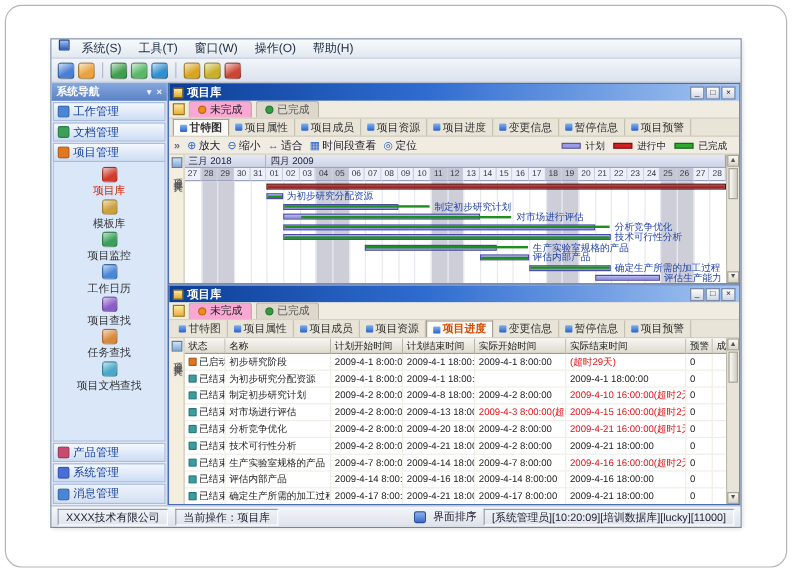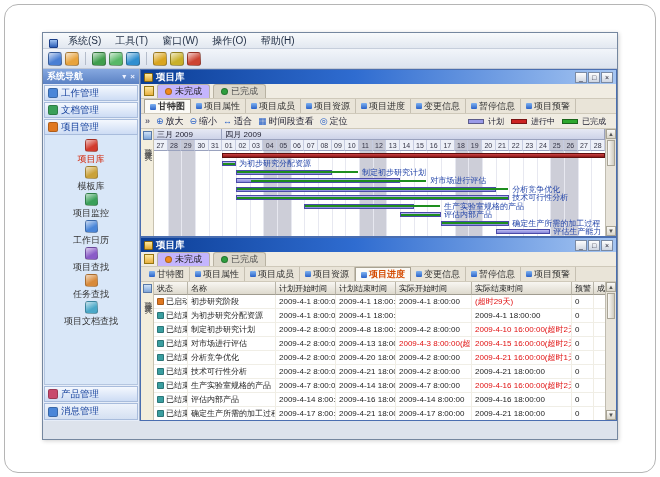--- a/index.html
+++ b/index.html
@@ -3,21 +3,21 @@
 <meta charset="utf-8">
 <style>
 *{margin:0;padding:0;box-sizing:border-box}
 html,body{width:660px;height:477px;background:#fff;overflow:hidden;
   font-family:"Liberation Sans","DejaVu Sans",sans-serif}
 .outer-frame{position:absolute;inset:4px;border:1px solid #b5b5b5;border-radius:14px}
 .spacer{flex:1}
 .app{position:absolute;left:42px;top:32px;width:576px;height:408px;border:1px solid #75879f;
   background:#dde3ec;box-shadow:1px 1px 4px rgba(0,0,0,.18)}
 
-.menubar{position:absolute;left:0;top:0;right:0;height:16px;display:flex;align-items:flex-end;
+.menubar{position:absolute;left:0;top:0;right:0;height:16px;display:flex;align-items:flex-start;
   background:linear-gradient(#f8fafc,#e2e8f0);border-bottom:1px solid #c6cedb;padding-left:3px}
 .app-icon{width:9px;height:9px;background:linear-gradient(#9ec2f2,#2c5fb8);border:1px solid #1c3f88;margin:0 3px;border-radius:1px}
 .menu-item{font-size:10px;color:#1c2a40;padding:0 7px;line-height:15px;white-space:nowrap}
 .toolbar{position:absolute;left:0;top:16px;right:0;height:20px;display:flex;align-items:center;
   background:linear-gradient(#f2f5fa,#dce3ee);border-bottom:1px solid #c0c8d6;padding-left:5px;gap:3px}
 .tb-icon{width:14px;height:14px;border-radius:3px;border:1px solid rgba(0,0,0,.28);display:inline-block}
 .tb-sep{width:1px;height:13px;background:#b4bcca;margin:0 3px;display:inline-block}
 
 .main{position:absolute;left:0;top:36px;right:0;bottom:18px;display:flex}
 .sidebar{width:97px;background:#e6edf8;border-right:1px solid #9aaac4;display:flex;flex-direction:column}
@@ -45,21 +45,21 @@
 .titlebar .t{color:#fff;font-size:9.5px;font-weight:bold}
 .t-icon{width:9px;height:9px;background:linear-gradient(#ffe9a0,#e0a830);border:1px solid #8a6a10;border-radius:1px}
 .t-btns{margin-left:auto;display:flex;gap:1px}
 .t-btn{width:12px;height:11px;background:linear-gradient(#fdfdfd,#cfd6e2);border:1px solid #7a8aa4;font-size:7px;
   line-height:9px;text-align:center;color:#223}
 .filterrow{height:15px;background:#f0ece2;border-bottom:1px solid #cfc9ba;display:flex;align-items:flex-end;
   padding:0 3px;gap:3px;flex:none}
 .f-icon{width:10px;height:10px;background:linear-gradient(#ffe9a0,#e8b040);border:1px solid #967612;margin-bottom:2px;flex:none}
 .f-tab{display:flex;align-items:center;gap:3px;font-size:9px;padding:0 7px;border:1px solid #b8b2a2;border-bottom:none;
   border-radius:3px 3px 0 0;background:#ddd8cb;color:#555;height:14px;white-space:nowrap}
-.f-tab.sel{background:#c4b5fd;color:#222}
+.f-tab.sel{background:#f9a8d4;color:#222}
 .f-dot{width:7px;height:7px;border-radius:50%;border:1px solid rgba(0,0,0,.25)}
 .tabsrow{height:15px;background:#e9e4d8;border-bottom:1px solid #cfc9ba;display:flex;align-items:center;padding-left:3px;flex:none}
 .tab{display:flex;align-items:center;gap:2px;font-size:9px;color:#333;padding:0 5px;height:14px;
   border-right:1px solid #c6c0b2;white-space:nowrap}
 .tab .d{width:6px;height:6px;background:linear-gradient(#7fb2f0,#2a62c8);border-radius:1px}
 .tab.sel{background:#fbfaf6;border:1px solid #a8a292;border-bottom:none;font-weight:bold}
 
 .ganttbar{height:15px;background:#f0ece2;border-bottom:1px solid #cfc9ba;display:flex;align-items:center;gap:6px;
   padding:0 4px;font-size:9px;color:#223;flex:none}
 .g-grip{color:#667;font-size:9px;font-weight:bold}
@@ -184,20 +184,24 @@
           <div class="sb-item">
             <span class="sb-item-icon" style="background: linear-gradient(150deg, rgba(255, 255, 255, 0.7), rgba(255, 255, 255, 0) 60%), rgb(74, 168, 200);"></span>
             <span class="sb-item-label">项目文档查找</span>
           </div>
         </div>
       <div id="sb-bottom">
           <div class="sb-bar">
             <span class="sb-bar-icon" style="background: rgb(200, 74, 110);"></span>
             <span>产品管理</span>
           </div>
+          <div class="sb-bar">
+            <span class="sb-bar-icon" style="background: rgb(74, 110, 216);"></span>
+            <span>系统管理</span>
+          </div>
         </div>
       <div class="sb-footer">
         <span class="sb-bar-icon" style="background:#4a86d8"></span>
         <span>消息管理</span>
       </div>
     </div>
 
     <div class="mdi">
 
       <div class="child" id="child-top">
@@ -285,21 +289,21 @@
               <span class="lg-box" style="background: rgb(46, 168, 46);"></span>
               <span class="lg-label">已完成</span>
             </span>
           </div>
         <div class="gantt-area">
           <div class="side-strip">
             <span class="strip-icon"></span>
             <span class="strip-label">项目文件夹</span>
           </div>
           <div class="chart" id="gantt-chart">
-              <div class="m-cell" style="left: 0px; width: 68.3333px;">三月 2009</div>
+              <div class="m-cell" style="left: 0px; width: 68.3333px;">三月 2018</div>
               <div class="m-cell" style="left: 68.3333px; width: 382.667px;">四月 2009</div>
               <div class="d-cell" style="left: 0px; width: 13.6667px;">27</div>
               <div class="d-cell we" style="left: 13.6667px; width: 13.6667px;">28</div>
               <div class="d-cell we" style="left: 27.3333px; width: 13.6667px;">29</div>
               <div class="d-cell" style="left: 41px; width: 13.6667px;">30</div>
               <div class="d-cell" style="left: 54.6667px; width: 13.6667px;">31</div>
               <div class="d-cell" style="left: 68.3333px; width: 13.6667px;">01</div>
               <div class="d-cell" style="left: 82px; width: 13.6667px;">02</div>
               <div class="d-cell" style="left: 95.6667px; width: 13.6667px;">03</div>
               <div class="d-cell we" style="left: 109.333px; width: 13.6667px;">04</div>
@@ -570,13 +574,21 @@
             <div class="vs-btn">▲</div>
             <div class="vs-thumb"></div>
             <div class="spacer"></div>
             <div class="vs-btn">▼</div>
           </div>
         </div>
       </div>
     </div>
   </div>
 
+  <div class="statusbar">
+    <span class="sb-panel">XXXX技术有限公司</span>
+    <span class="sb-panel"><span>当前操作：</span><span>项目库</span></span>
+    <span class="spacer"></span>
+    <span class="status-icon"></span>
+    <span>界面排序</span>
+    <span class="sb-panel">[系统管理员][10:20:09][培训数据库][lucky][11000]</span>
+  </div>
 </div>
 
 </body></html>

